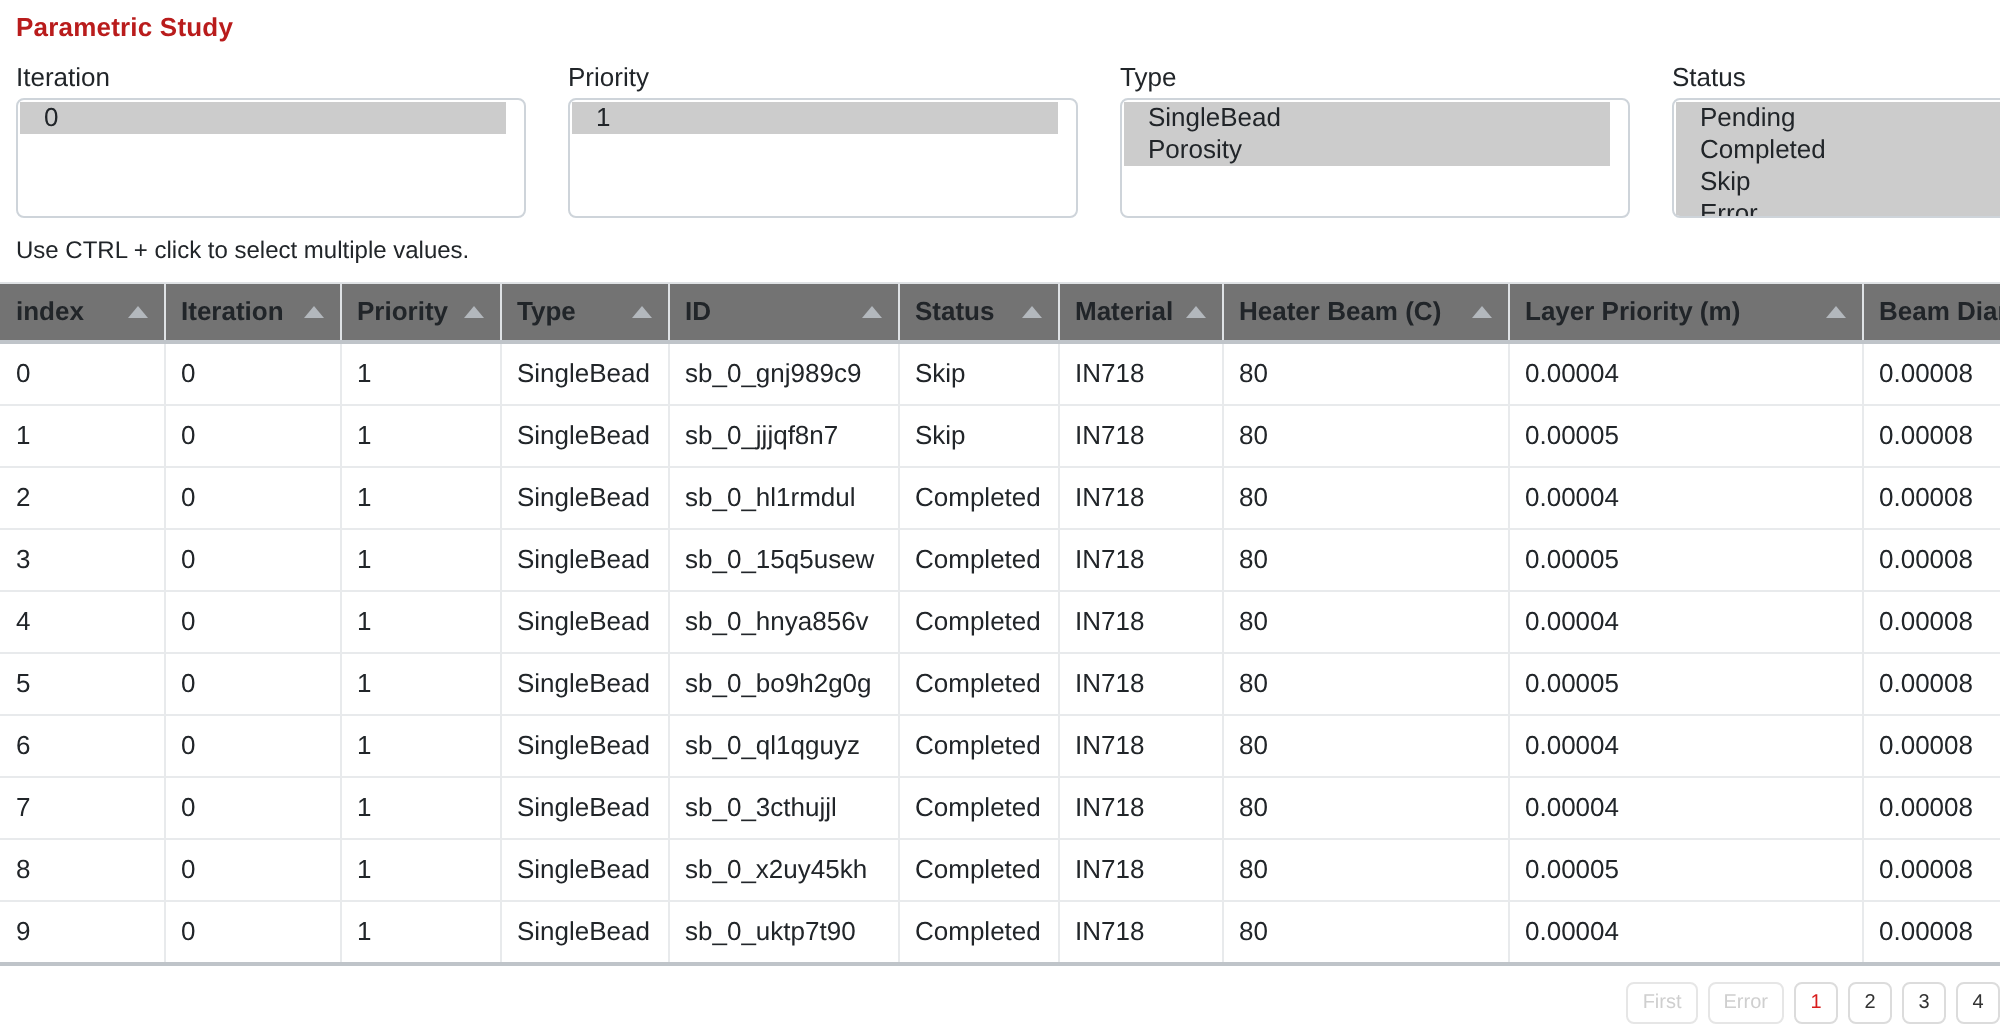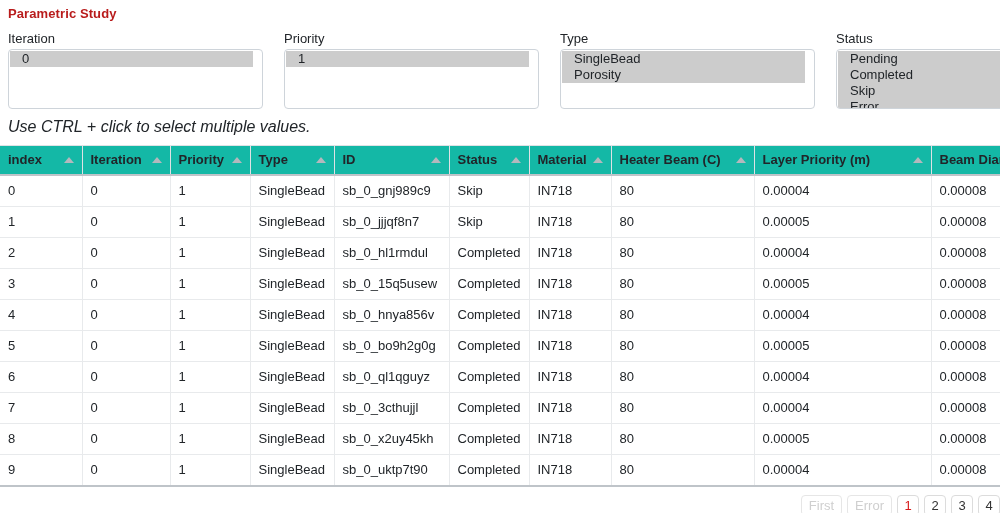--- a/index.html
+++ b/index.html
@@ -60,22 +60,21 @@
     padding: 0 2px 0 12px;
     color: #212529;
     white-space: nowrap;
   }
   .ms-option.selected {
     background: #cccccc;
     margin-right: 8px;
   }
 
   .hint {
-    font-size: 16px;
-    font-style: italic;
+    font-size: 12px;
     color: #212529;
     padding: 9px 0 0 8px;
   }
 
   
   .table-wrap {
     margin-top: 9px;
     width: 1000px;
     overflow: hidden;
   }
@@ -89,21 +88,21 @@
     text-align: left;
     font-weight: bold;
     color: #212529;
     padding: 6px 8px 7px 8px;
     border-bottom: 2px solid #bfc4c9;
     border-right: 1px solid #dfe2e5;
     border-top: 1px solid #dfe2e5;
     white-space: nowrap;
     position: relative;
     vertical-align: middle;
-    background: #14b8a6;
+    background: #737373;
     overflow: hidden;
   }
   table.grid thead th:last-child { border-right: none; }
   .th-inner { display: flex; align-items: center; justify-content: space-between; gap: 6px; }
   .sort-icon {
     width: 0; height: 0;
     border-left: 5px solid transparent;
     border-right: 5px solid transparent;
     border-bottom: 6px solid #b3b8bd;
     flex: 0 0 auto;
@@ -141,21 +140,21 @@
     width: 1000px;
     padding-right: 0px;
   }
   .pg-btn {
     min-width: 20px;
     height: 21px;
     padding: 0 7px;
     border: 1px solid #dcdcdc;
     border-radius: 4px;
     background: #ffffff;
-    font-size: 13px;
+    font-size: 10px;
     line-height: 19px;
     text-align: center;
     color: #555555;
     font-family: "Liberation Sans", sans-serif;
   }
   .pg-btn.disabled { color: #cfcfcf; border-color: #e6e6e6; }
   .pg-btn.num { min-width: 22px; padding: 0 5px; color: #333333; }
   .pg-btn.num.active { color: #d81c1c; }
 </style>
 </head>

